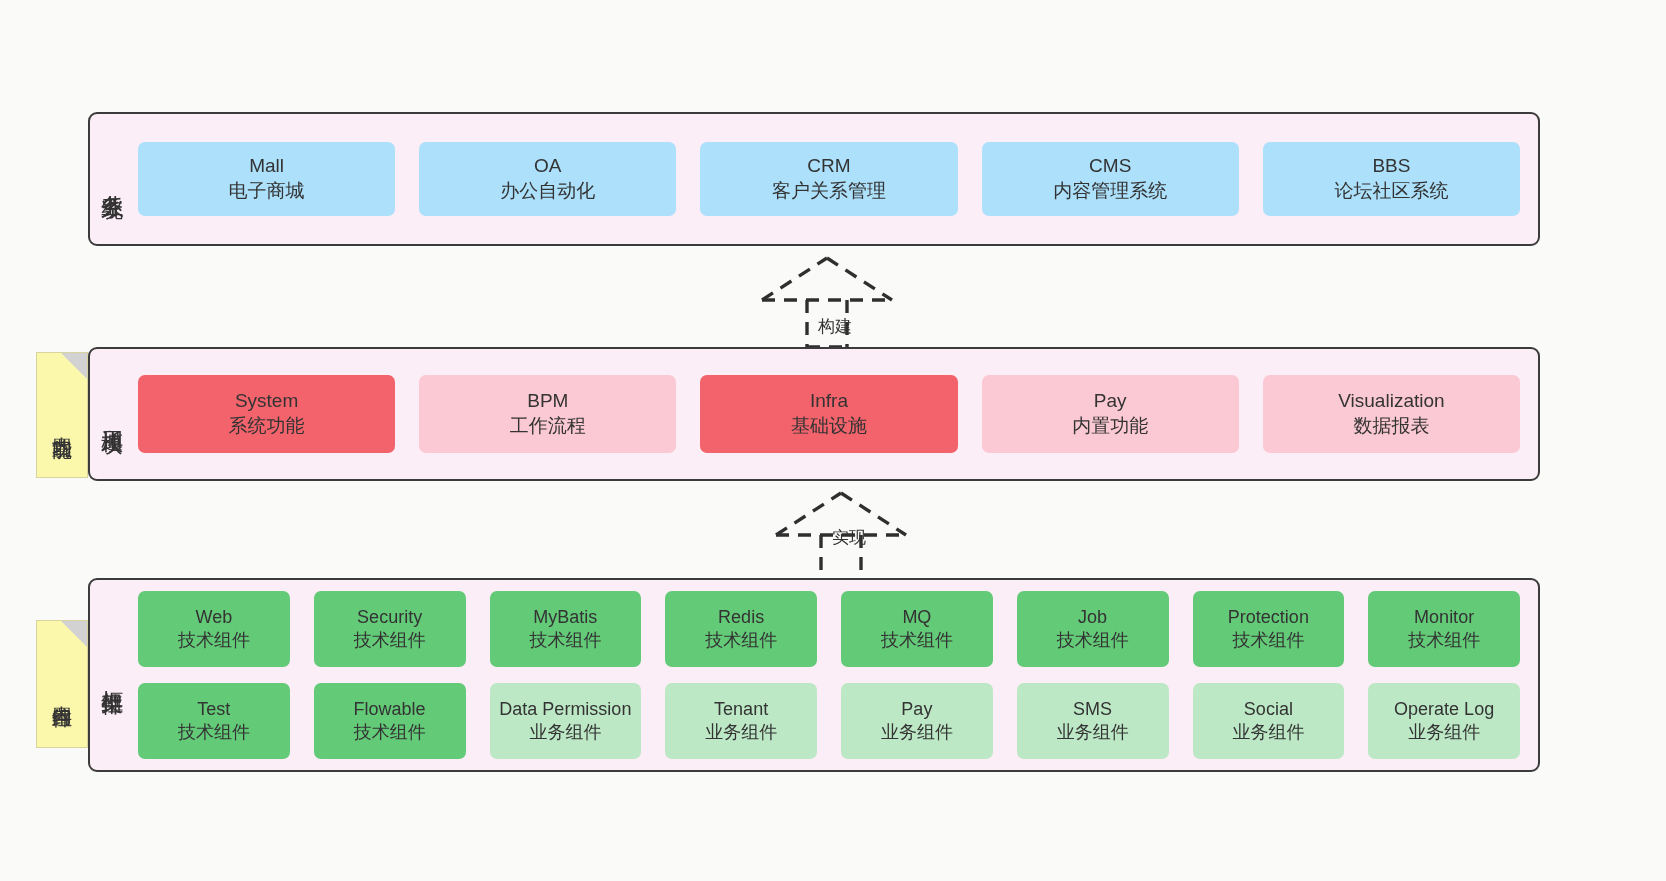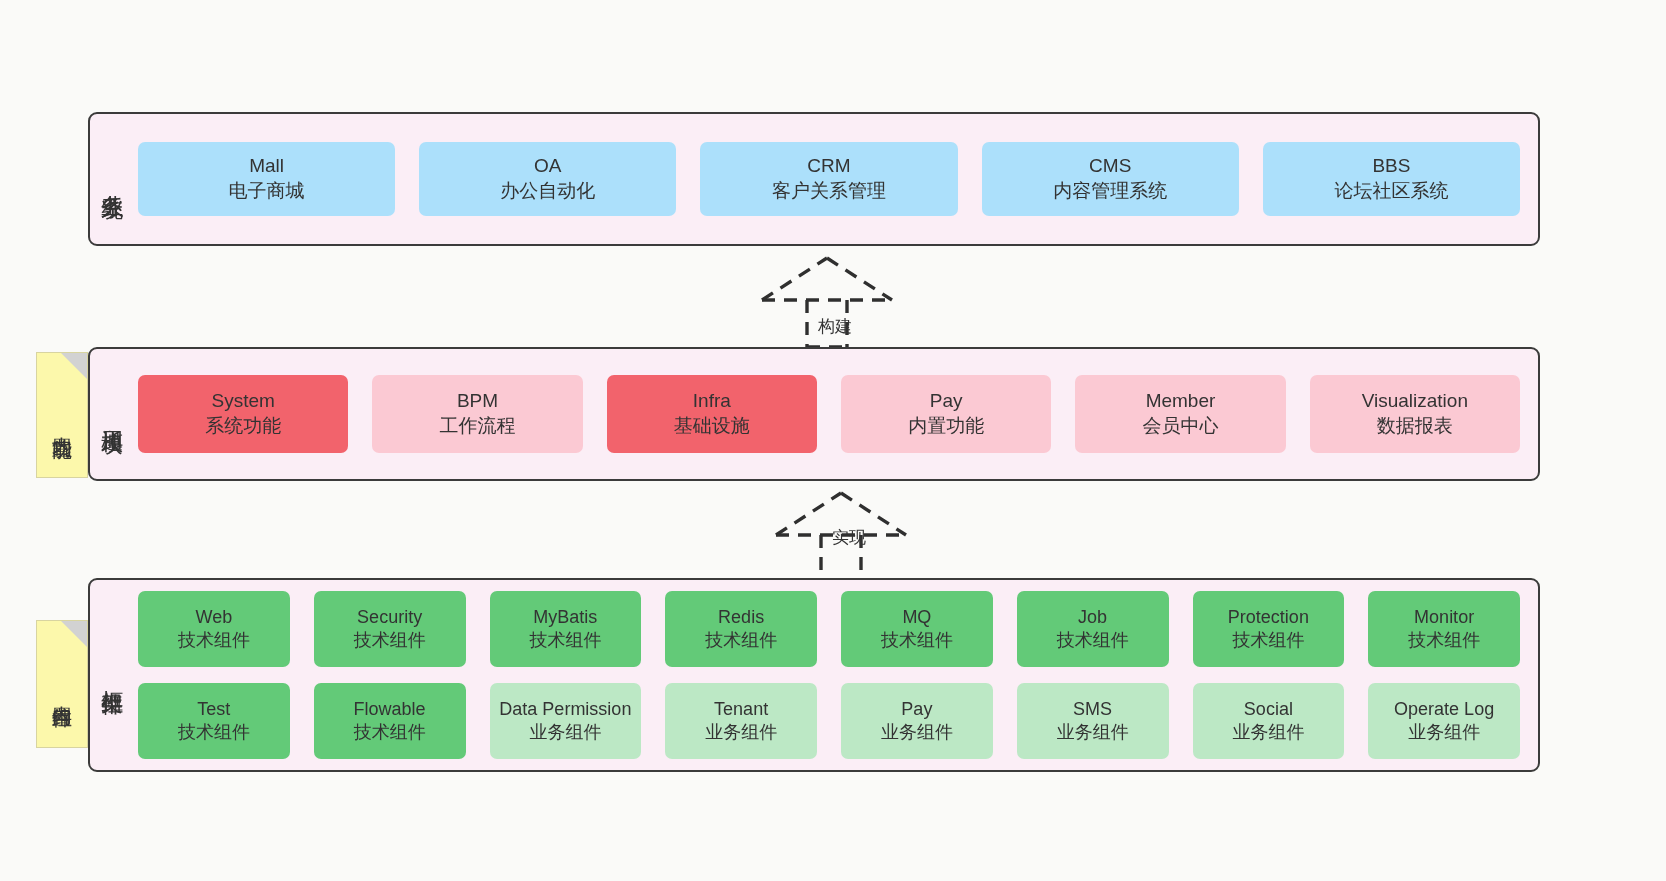--- a/index.html
+++ b/index.html
@@ -203,24 +203,20 @@
       </div>
       <div class="card red">
         <span class="en">Infra</span>
         <span class="cn">基础设施</span>
       </div>
       <div class="card pink">
         <span class="en">Pay</span>
         <span class="cn">内置功能</span>
       </div>
       <div class="card pink">
-        <span class="en">Member</span>
-        <span class="cn">会员中心</span>
-      </div>
-      <div class="card pink">
         <span class="en">Visualization</span>
         <span class="cn">数据报表</span>
       </div>
     </div>
   </div>
 </div>
 
 <div class="uml-arrow" id="arrow-impl">
   <svg width="180" height="100" viewBox="0 0 180 100" aria-hidden="true">
     <g fill="none" stroke="#2f2f2f" stroke-width="3.4" stroke-dasharray="13 9" stroke-linecap="butt">

